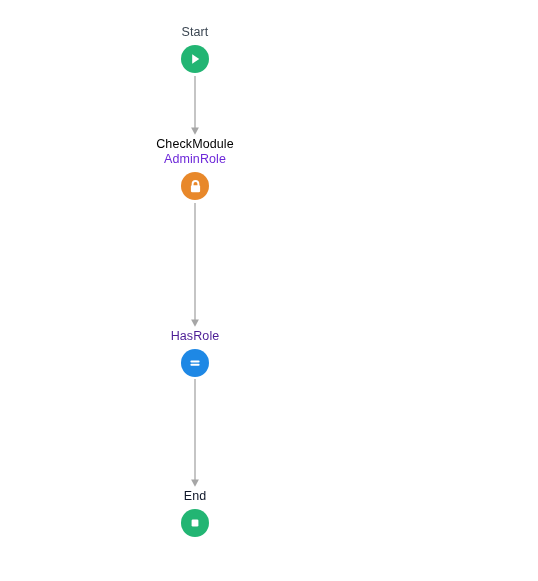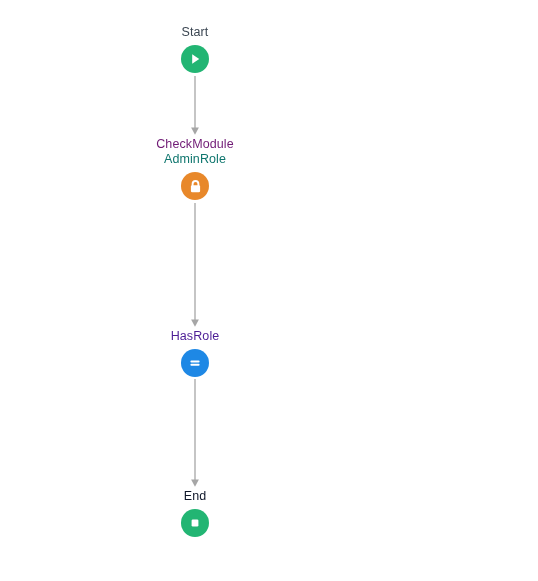--- a/index.html
+++ b/index.html
@@ -91,22 +91,22 @@
   <div class="node" id="node-start" style="left: 195px; top: 25px;">
     <div class="node-label" style="color: rgb(59, 70, 82);">Start</div>
     <div class="node-icon icon-start" style="background: rgb(34, 181, 115);">
       <svg width="16" height="16" viewBox="0 0 16 16">
         <path d="M5.2 3.3 L12.2 8 L5.2 12.7 Z" fill="#ffffff"></path>
       </svg>
     </div>
   </div>
 
   <div class="node" id="node-check-module-admin-role" style="left: 195px; top: 137px;">
-    <div class="node-label" style="color: #701a75;">CheckModule</div>
-    <div class="node-label" style="color: #0f766e;">AdminRole</div>
+    <div class="node-label" style="color: #000000;">CheckModule</div>
+    <div class="node-label" style="color: #6d28d9;">AdminRole</div>
     <div class="node-icon icon-task" style="background: rgb(232, 136, 42);">
       <svg width="17" height="17" viewBox="0 0 17 17">
         <path d="M5.6 7.6 L5.6 5.9 a2.9 2.9 0 0 1 5.8 0 L11.4 7.6" fill="none" stroke="#ffffff" stroke-width="1.9" stroke-linecap="round"></path>
         <rect x="3.9" y="7.2" width="9.2" height="7.1" rx="1.35" fill="#ffffff"></rect>
       </svg>
     </div>
   </div>
 
   <div class="node" id="node-has-role" style="left: 195px; top: 329px;">
     <div class="node-label" style="color: #4c1d95;">HasRole</div>

